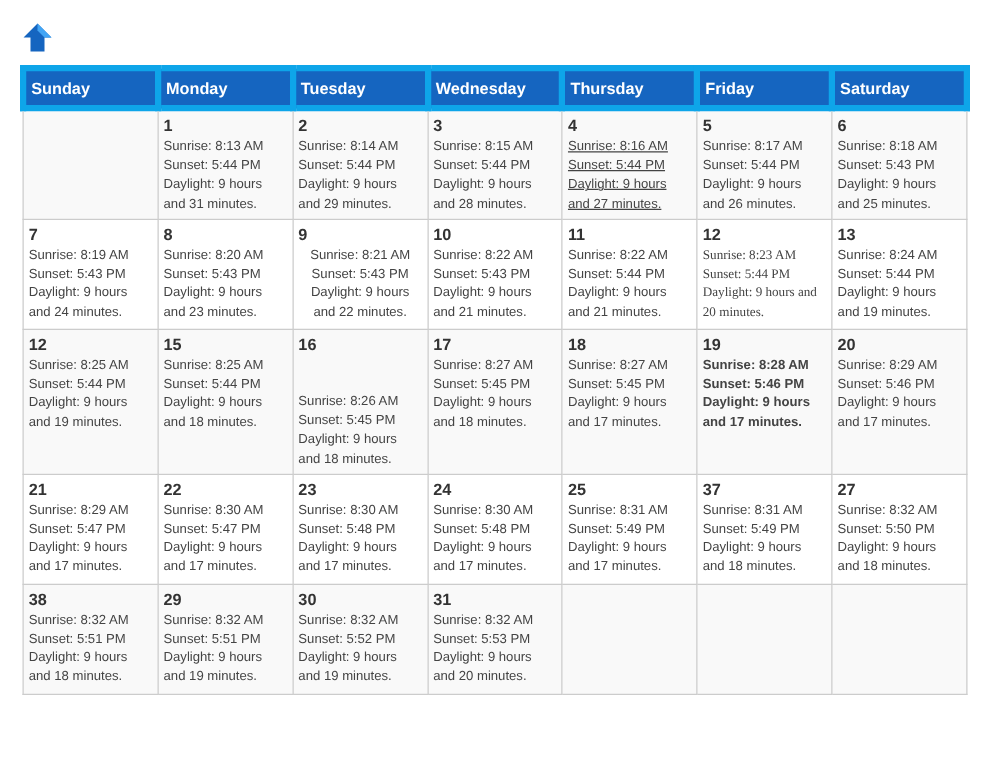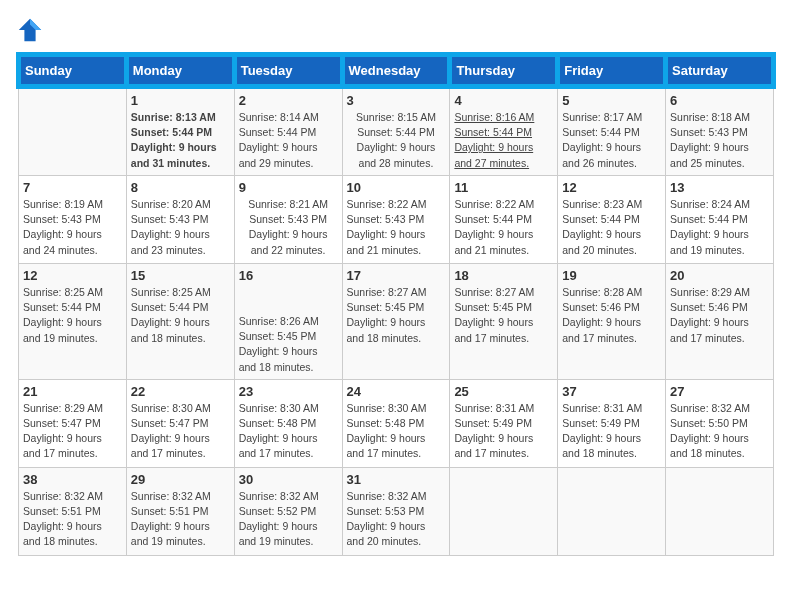--- a/index.html
+++ b/index.html
@@ -106,33 +106,33 @@
         <th>Thursday</th>
         <th>Friday</th>
         <th>Saturday</th>
       </tr>
   </thead>
   <tbody id="calendar-body">
   <tr>
         <td></td>
         <td>
           <div class="day-number">1</div>
-          <div class="day-info" style="white-space: pre-line; font-weight: bold;">Sunrise: 8:13 AM
+          <div class="day-info" style="white-space: pre-line;">Sunrise: 8:13 AM
 Sunset: 5:44 PM
 Daylight: 9 hours and 31 minutes.</div>
         </td>
         <td>
           <div class="day-number">2</div>
           <div class="day-info" style="white-space: pre-line;">Sunrise: 8:14 AM
 Sunset: 5:44 PM
 Daylight: 9 hours and 29 minutes.</div>
         </td>
         <td>
           <div class="day-number">3</div>
-          <div class="day-info" style="white-space: pre-line; text-align: center;">Sunrise: 8:15 AM
+          <div class="day-info" style="white-space: pre-line;">Sunrise: 8:15 AM
 Sunset: 5:44 PM
 Daylight: 9 hours and 28 minutes.</div>
         </td>
         <td>
           <div class="day-number">4</div>
           <div class="day-info" style="white-space: pre-line; text-decoration: underline;">Sunrise: 8:16 AM
 Sunset: 5:44 PM
 Daylight: 9 hours and 27 minutes.</div>
         </td>
         <td>
@@ -174,21 +174,21 @@
 Daylight: 9 hours and 21 minutes.</div>
         </td>
         <td>
           <div class="day-number">11</div>
           <div class="day-info" style="white-space: pre-line;">Sunrise: 8:22 AM
 Sunset: 5:44 PM
 Daylight: 9 hours and 21 minutes.</div>
         </td>
         <td>
           <div class="day-number">12</div>
-          <div class="day-info" style="white-space: pre-line;">Sunrise: 8:23 AM
+          <div class="day-info" style="white-space: pre-line; font-family: Liberation Serif, serif;">Sunrise: 8:23 AM
 Sunset: 5:44 PM
 Daylight: 9 hours and 20 minutes.</div>
         </td>
         <td>
           <div class="day-number">13</div>
           <div class="day-info" style="white-space: pre-line;">Sunrise: 8:24 AM
 Sunset: 5:44 PM
 Daylight: 9 hours and 19 minutes.</div>
         </td>
       </tr>
@@ -218,21 +218,21 @@
 Daylight: 9 hours and 18 minutes.</div>
         </td>
         <td>
           <div class="day-number">18</div>
           <div class="day-info" style="white-space: pre-line;">Sunrise: 8:27 AM
 Sunset: 5:45 PM
 Daylight: 9 hours and 17 minutes.</div>
         </td>
         <td>
           <div class="day-number">19</div>
-          <div class="day-info" style="white-space: pre-line;">Sunrise: 8:28 AM
+          <div class="day-info" style="white-space: pre-line; font-weight: bold;">Sunrise: 8:28 AM
 Sunset: 5:46 PM
 Daylight: 9 hours and 17 minutes.</div>
         </td>
         <td>
           <div class="day-number">20</div>
           <div class="day-info" style="white-space: pre-line;">Sunrise: 8:29 AM
 Sunset: 5:46 PM
 Daylight: 9 hours and 17 minutes.</div>
         </td>
       </tr>

